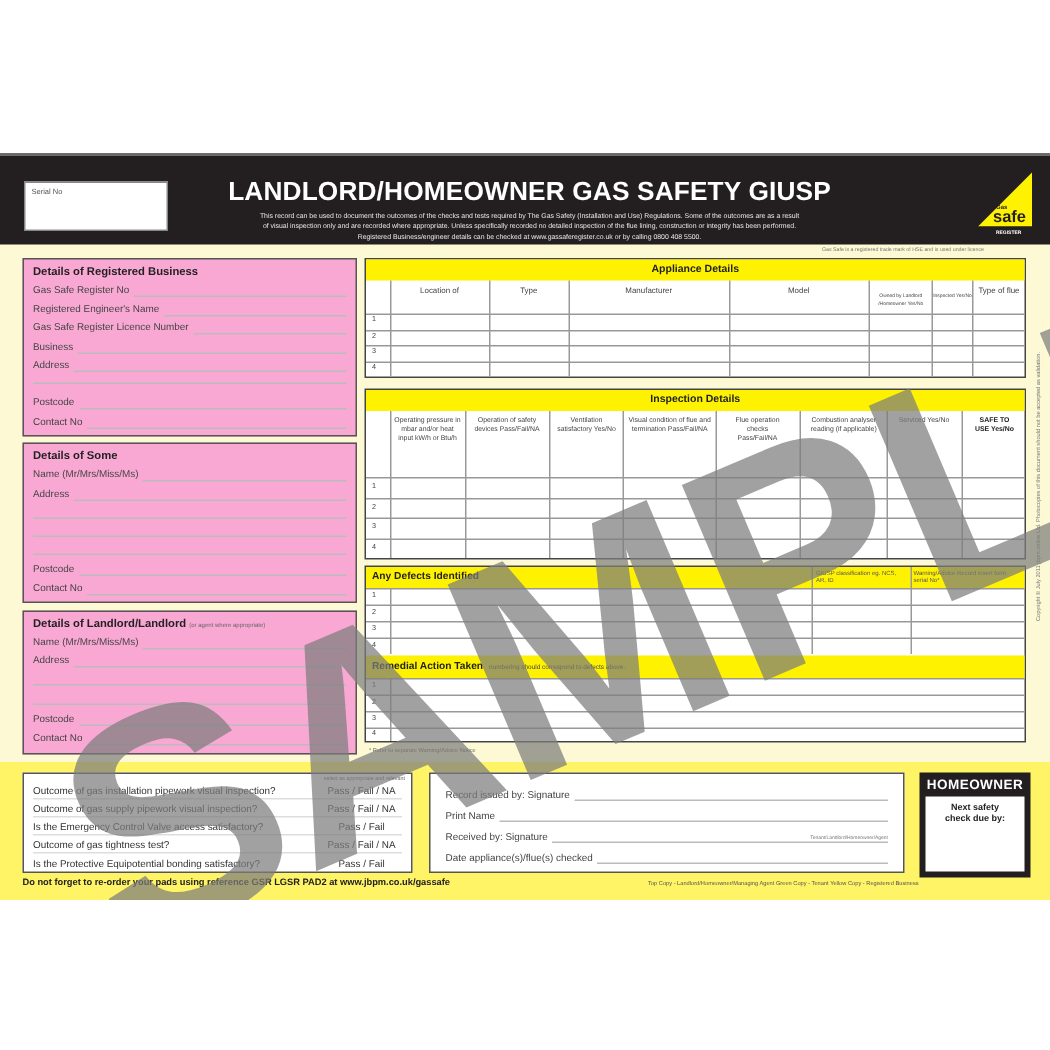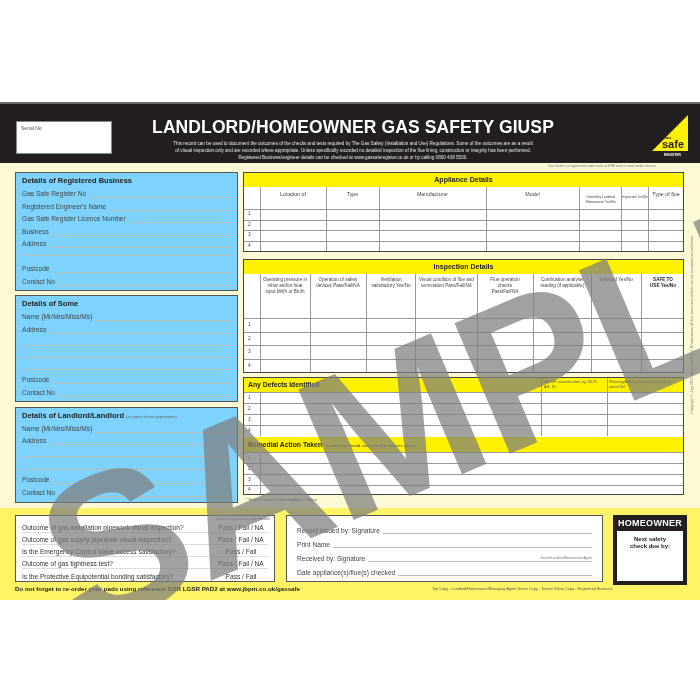--- a/index.html
+++ b/index.html
@@ -13,21 +13,21 @@
   .serial-box { position: absolute; left: 16px; top: 17px; width: 96px; height: 33px; background: #fff; border: 1px solid #888; }
   .serial-label { position: absolute; left: 4px; top: 3px; font-size: 5px; color: #555; }
   .title { position: absolute; left: 118px; top: 13px; width: 470px; text-align: center; font-size: 17.5px; font-weight: bold; color: #fff; letter-spacing: 0.1px; }
   .intro { position: absolute; left: 122px; top: 36px; width: 462px; text-align: center; font-size: 4.6px; line-height: 7px; color: #e8e8e8; }
   .gs-logo { position: absolute; left: 650px; top: 9px; width: 42px; height: 46px; }
   .gs-logo svg { width: 100%; height: 100%; }
 
   .trademark { position: absolute; left: 548px; top: 62px; font-size: 3.5px; color: #777; }
 
   
-  .box { position: absolute; background: #7dd3fc; border: 1.5px solid #555; text-decoration: underline; }
+  .box { position: absolute; background: #f9a8d4; border: 1.5px solid #555; text-decoration: underline; }
   .box-title { position: absolute; left: 6px; top: 3px; font-size: 7.5px; font-weight: bold; color: #222; white-space: nowrap; }
   .box-title .note { font-weight: normal; font-size: 4px; color: #666; }
   .field { position: absolute; left: 6px; right: 6px; height: 12.5px; font-size: 6.6px; color: #444; display: flex; align-items: flex-end; }
   .field .lbl { white-space: nowrap; padding-right: 3px; line-height: 8px; }
   .field .line { flex: 1; border-bottom: 1px solid #bbb; height: 7px; }
   .blank-line { position: absolute; left: 6px; right: 6px; height: 1px; background: #bbb; }
 
   
   .tbl { position: absolute; background: #fff; border: 1.5px solid #444; }
   .tbl-head { position: absolute; left: 0; right: 0; top: 0; background: #fff200; font-size: 7px; font-weight: bold; text-align: center; color: #222; }

